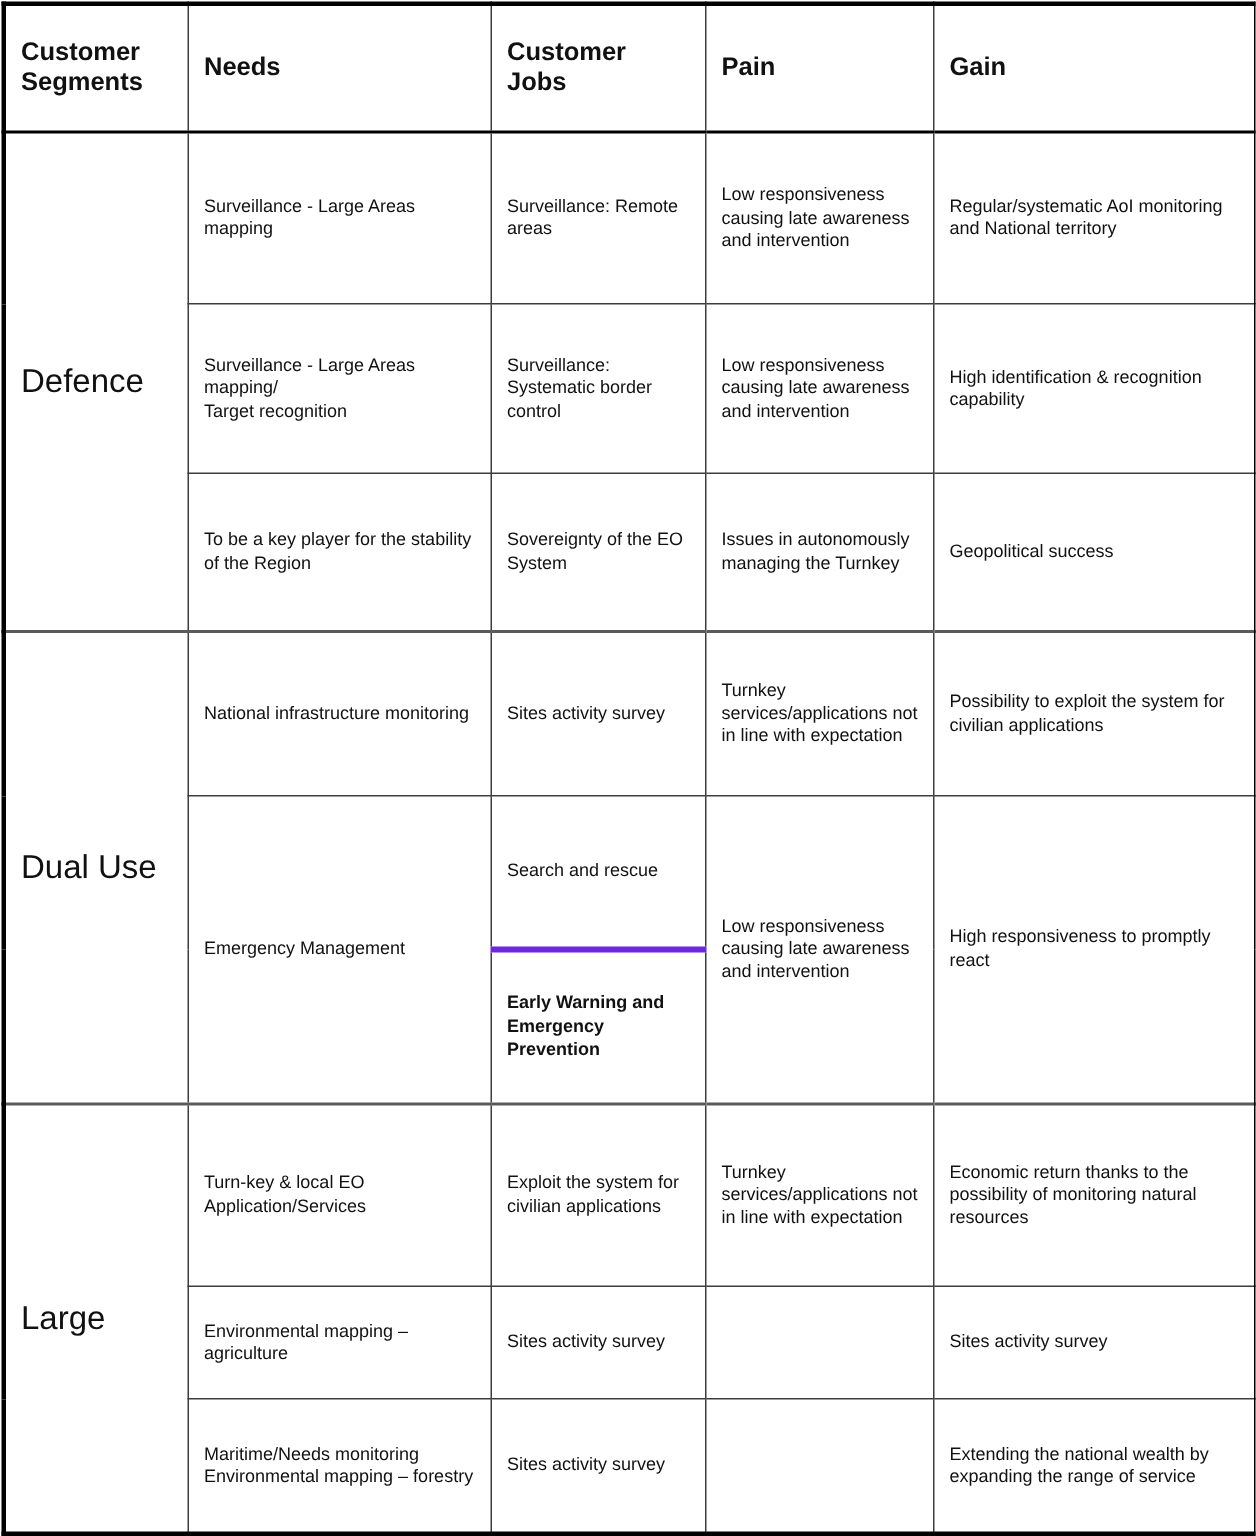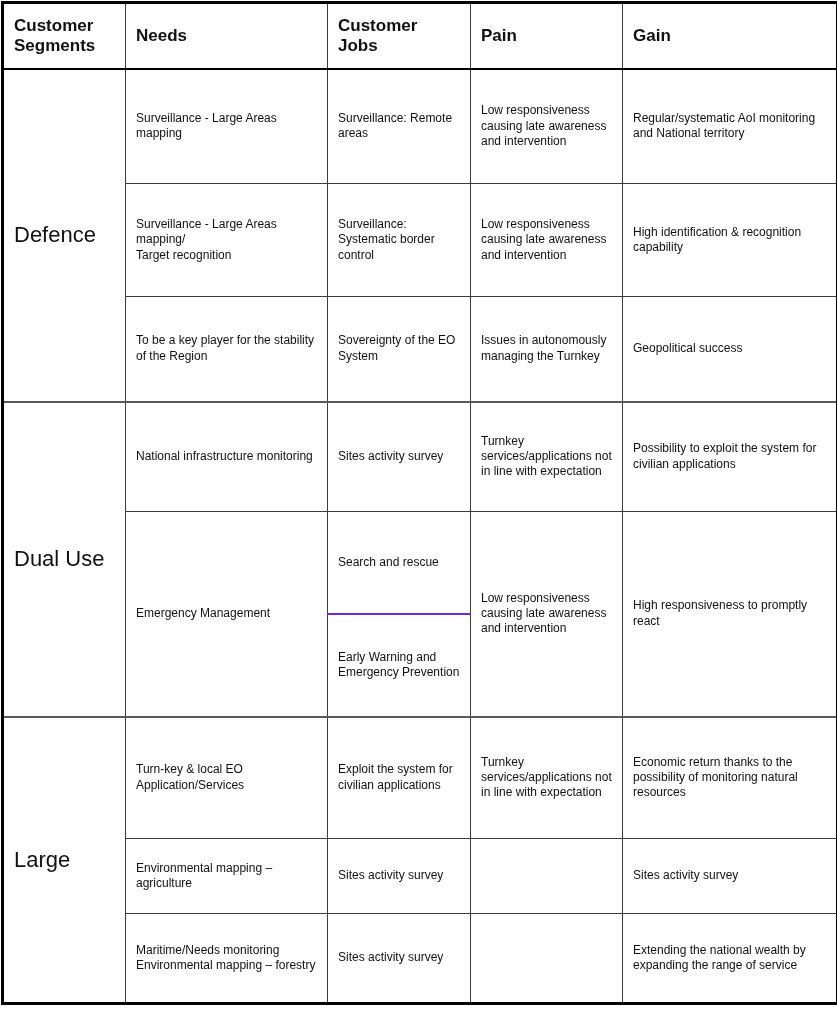--- a/index.html
+++ b/index.html
@@ -45,38 +45,39 @@
   .vp-table td.seg-label {
     font-size: 22px;
     font-weight: normal;
   }
   
   .vp-table tr.seg-start > td {
     border-top: 2px solid #5a5a5a;
   }
   
   .vp-table tr.sub-row > td {
-    border-top: 2px solid #6d28d9;
+    border-top: 4px solid #6d28d9;
+    font-weight: bold;
   }
 </style>
 </head>
 <body>
 
 <div class="page">
   <table class="vp-table">
     <colgroup>
       <col style="width:123px">
       <col style="width:202px">
       <col style="width:143px">
       <col style="width:152px">
       <col style="width:215px">
     </colgroup>
 
     <thead>
-      <tr style="height:66px">
+      <tr style="height:85px">
         <th>Customer Segments</th>
         <th>Needs</th>
         <th>Customer Jobs</th>
         <th>Pain</th>
         <th>Gain</th>
       </tr>
     </thead>
 
     <tbody>
 

